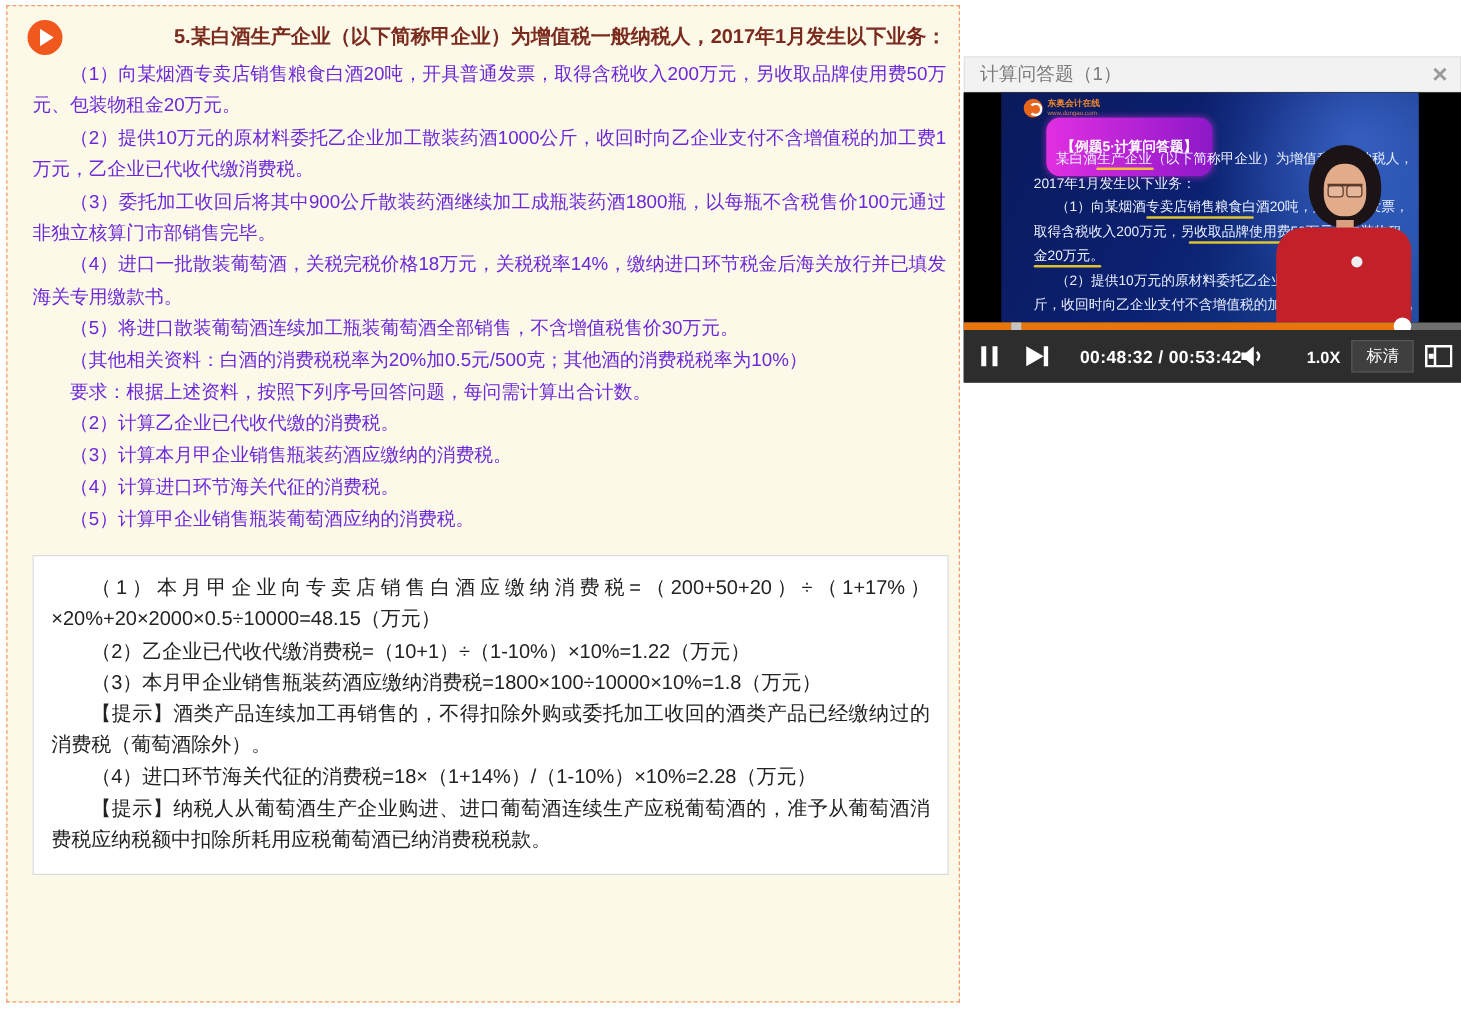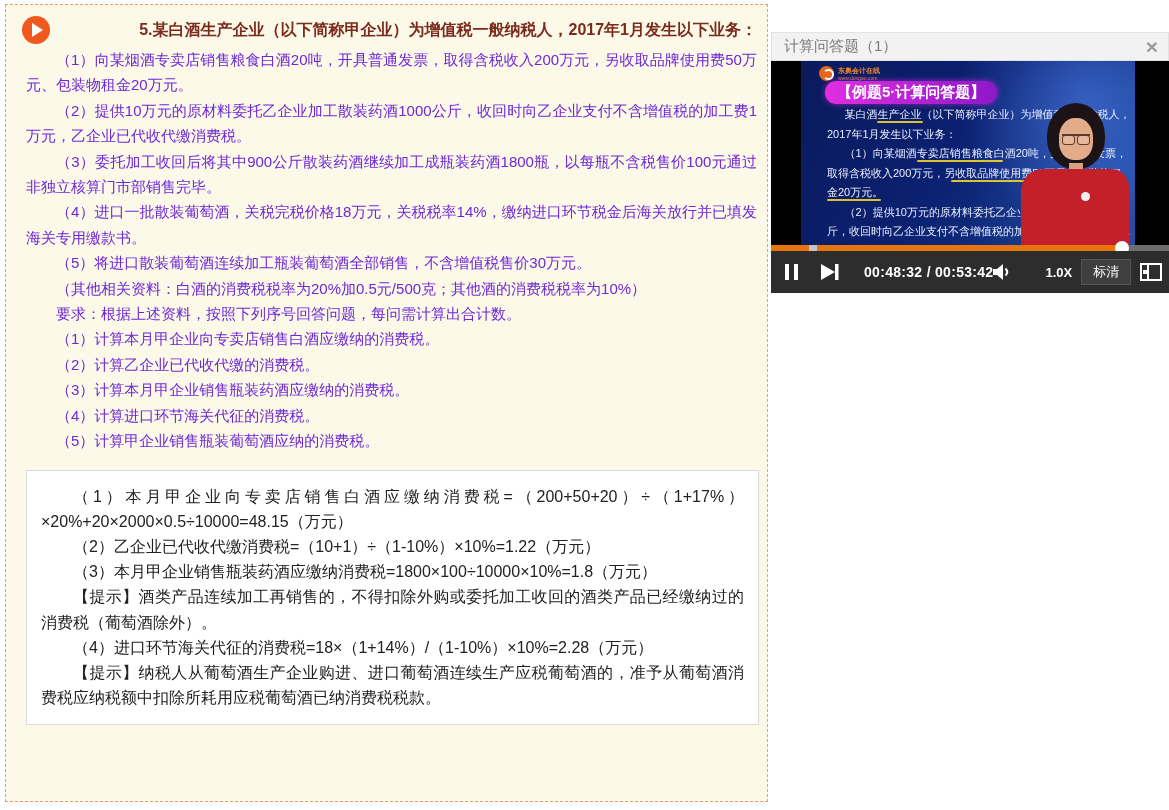--- a/index.html
+++ b/index.html
@@ -34,20 +34,21 @@
     font-size:16px; color:#222; line-height:25.2px;
     text-indent:2em; text-align:justify;
   }
 
   
   .video-panel { position:absolute; left:771px; top:32px; width:398px; }
   .vp-header {
     height:29px; background:#f2f2f2; border:1px solid #e2e2e2;
     display:flex; align-items:center; justify-content:space-between;
     padding:0 10px 0 12px;
+    margin-top:13px;
   }
   .vp-title { font-size:15px; color:#7a7a7a; }
   .vp-close { font-size:21px; color:#9a9a9a; line-height:20px; cursor:pointer; font-weight:bold; }
 
   .player { position:relative; width:398px; height:232px; background:#000; }
   .screen { position:absolute; left:0; top:0; width:398px; height:184px; background:#000; overflow:hidden; cursor:pointer; }
   .slide {
     position:absolute; left:30px; right:34px; top:0; bottom:0;
     background:
       radial-gradient(circle at 85% 20%, rgba(90,140,255,.45), rgba(0,0,0,0) 40%),
@@ -59,23 +60,23 @@
     width:15px; height:15px; border-radius:50%; background:#e8661b; position:relative;
   }
   .brand-circle::after{
     content:""; position:absolute; left:4px; top:3px; width:7px; height:7px;
     border:2px solid #fff; border-left-color:transparent; border-radius:50%;
   }
   .brand-text { margin-left:4px; }
   .brand-name { font-size:7px; font-weight:bold; color:#f0882c; line-height:8px; }
   .brand-url  { font-size:5px; color:#cf8756; line-height:6px; }
   .slide-badge {
-    position:absolute; left:24px; top:20px; padding:2px 12px;
+    position:absolute; left:36px; top:20px; padding:16px 12px;
     background:linear-gradient(90deg,#e12fe1,#8d18c9);
-    border-radius:11px; color:#fff; font-size:15px; font-weight:bold;
+    border-radius:11px; color:#fff; font-size:11px; font-weight:bold;
     box-shadow:0 0 6px rgba(225,47,225,.6);
   }
   .slide-lines { position:absolute; left:26px; right:70px; top:44px; }
   .slide-lines p { font-size:11px; line-height:19.5px; color:#e9eeff; white-space:nowrap; }
   .slide-lines p.ind { text-indent:1.6em; }
   .u-line { position:absolute; height:2px; background:#f5d427; border-radius:1px; opacity:.9; }
 
   
   .lecturer { position:absolute; right:6px; bottom:0; width:108px; height:142px; }
   .lect-hair { position:absolute; left:26px; top:0; width:58px; height:66px; background:#1c1316; border-radius:50% 50% 46% 46%; }
@@ -125,21 +126,20 @@
     </div>
     <h2 class="q-title">5.某白酒生产企业（以下简称甲企业）为增值税一般纳税人，2017年1月发生以下业务：</h2>
     <div class="q-body">
       <p>（1）向某烟酒专卖店销售粮食白酒20吨，开具普通发票，取得含税收入200万元，另收取品牌使用费50万元、包装物租金20万元。</p>
       <p>（2）提供10万元的原材料委托乙企业加工散装药酒1000公斤，收回时向乙企业支付不含增值税的加工费1万元，乙企业已代收代缴消费税。</p>
       <p>（3）委托加工收回后将其中900公斤散装药酒继续加工成瓶装药酒1800瓶，以每瓶不含税售价100元通过非独立核算门市部销售完毕。</p>
       <p>（4）进口一批散装葡萄酒，关税完税价格18万元，关税税率14%，缴纳进口环节税金后海关放行并已填发海关专用缴款书。</p>
       <p>（5）将进口散装葡萄酒连续加工瓶装葡萄酒全部销售，不含增值税售价30万元。</p>
       <p>（其他相关资料：白酒的消费税税率为20%加0.5元/500克；其他酒的消费税税率为10%）</p>
       <p>要求：根据上述资料，按照下列序号回答问题，每问需计算出合计数。</p>
-      <p>（1）计算本月甲企业向专卖店销售白酒应缴纳的消费税。</p>
       <p>（2）计算乙企业已代收代缴的消费税。</p>
       <p>（3）计算本月甲企业销售瓶装药酒应缴纳的消费税。</p>
       <p>（4）计算进口环节海关代征的消费税。</p>
       <p>（5）计算甲企业销售瓶装葡萄酒应纳的消费税。</p>
     </div>
     <div class="answer-box">
       <p>（1）本月甲企业向专卖店销售白酒应缴纳消费税=（200+50+20）÷（1+17%）×20%+20×2000×0.5÷10000=48.15（万元）</p>
       <p>（2）乙企业已代收代缴消费税=（10+1）÷（1-10%）×10%=1.22（万元）</p>
       <p>（3）本月甲企业销售瓶装药酒应缴纳消费税=1800×100÷10000×10%=1.8（万元）</p>
       <p>【提示】酒类产品连续加工再销售的，不得扣除外购或委托加工收回的酒类产品已经缴纳过的消费税（葡萄酒除外）。</p>

